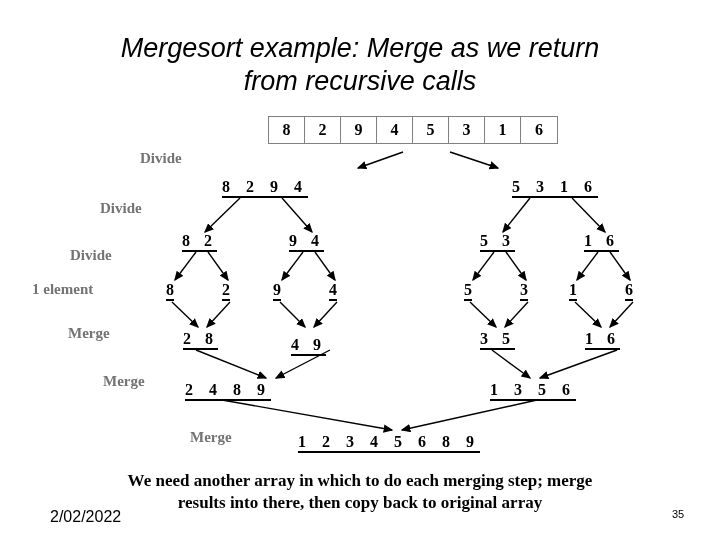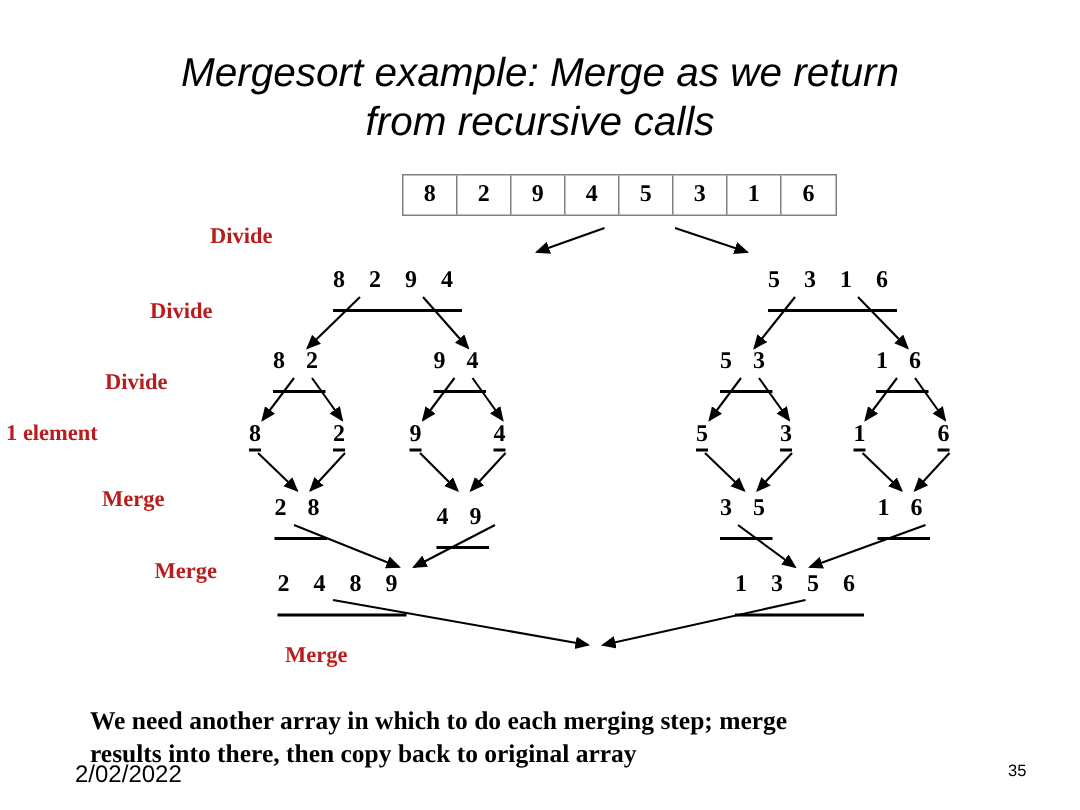--- a/index.html
+++ b/index.html
@@ -61,57 +61,58 @@
     box-sizing: border-box;
   }
   .array-cell:last-child { border-right: none; }
 
   
   .row-label {
     position: absolute;
     font-family: "Liberation Serif", serif;
     font-weight: bold;
     font-size: 15px;
-    color: #b91c1c;
+    color: #737373;
     white-space: nowrap;
   }
 
   
   .num-group {
     position: absolute;
     font-family: "Liberation Serif", serif;
     font-weight: bold;
     font-size: 16px;
     color: #000000;
     white-space: nowrap;
-    border-bottom: 2px solid #000000;
-    padding-bottom: 11px;
-    line-height: 17px;
-  }
-  .num-group.wide { letter-spacing: 6px; }
-  .num-group.mid  { letter-spacing: 5px; }
-
-  
-  .single {
-    position: absolute;
-    font-family: "Liberation Serif", serif;
-    font-weight: bold;
-    font-size: 16px;
-    color: #000000;
     border-bottom: 2px solid #000000;
     padding-bottom: 1px;
     line-height: 17px;
   }
+  .num-group.wide { letter-spacing: 6px; }
+  .num-group.mid  { letter-spacing: 5px; }
+
+  
+  .single {
+    position: absolute;
+    font-family: "Liberation Serif", serif;
+    font-weight: bold;
+    font-size: 16px;
+    color: #000000;
+    border-bottom: 2px solid #000000;
+    padding-bottom: 1px;
+    line-height: 17px;
+  }
 
   
   .footnote {
     position: absolute;
     left: 60px;
     top: 470px;
     width: 600px;
+    text-align: center;
     font-family: "Liberation Serif", serif;
     font-weight: bold;
     font-size: 17px;
     line-height: 22px;
     color: #000000;
   }
   .footer-date {
     position: absolute;
     left: 50px;
     top: 508px;
@@ -209,21 +210,21 @@
     <div class="array-cell">4</div>
     <div class="array-cell">5</div>
     <div class="array-cell">3</div>
     <div class="array-cell">1</div>
     <div class="array-cell">6</div>
   </div>
 
   <div class="row-label" style="left:140px; top:150px;">Divide</div>
   <div class="row-label" style="left:100px; top:200px;">Divide</div>
   <div class="row-label" style="left:70px; top:247px;">Divide</div>
-  <div class="row-label" style="left:4px; top:281px;">1 element</div>
+  <div class="row-label" style="left:32px; top:281px;">1 element</div>
   <div class="row-label" style="left:68px; top:325px;">Merge</div>
   <div class="row-label" style="left:103px; top:373px;">Merge</div>
   <div class="row-label" style="left:190px; top:429px;">Merge</div>
 
   <div class="num-group wide" style="left:222px; top:178px;">8  2  9  4</div>
   <div class="num-group wide" style="left:512px; top:178px;">5  3  1  6</div>
 
   <div class="num-group mid" style="left:182px; top:232px;">8  2</div>
   <div class="num-group mid" style="left:289px; top:232px;">9  4</div>
   <div class="num-group mid" style="left:480px; top:232px;">5  3</div>
@@ -239,20 +240,21 @@
   <div class="single" style="left:625px; top:281px;">6</div>
 
   <div class="num-group mid" style="left:183px; top:330px;">2  8</div>
   <div class="num-group mid" style="left:291px; top:336px;">4  9</div>
   <div class="num-group mid" style="left:480px; top:330px;">3  5</div>
   <div class="num-group mid" style="left:585px; top:330px;">1  6</div>
 
   <div class="num-group wide" style="left:185px; top:381px;">2  4  8  9</div>
   <div class="num-group wide" style="left:490px; top:381px;">1  3  5  6</div>
 
+  <div class="num-group wide" style="left:298px; top:433px;">1  2  3  4  5  6  8  9</div>
 
   <div class="footnote">
     <span>We need another array in which to do each merging step; merge</span><br>
     <span>results into there, then copy back to original array</span>
   </div>
 
   <div class="footer-date">2/02/2022</div>
   <div class="footer-page">35</div>
 
 </div>

